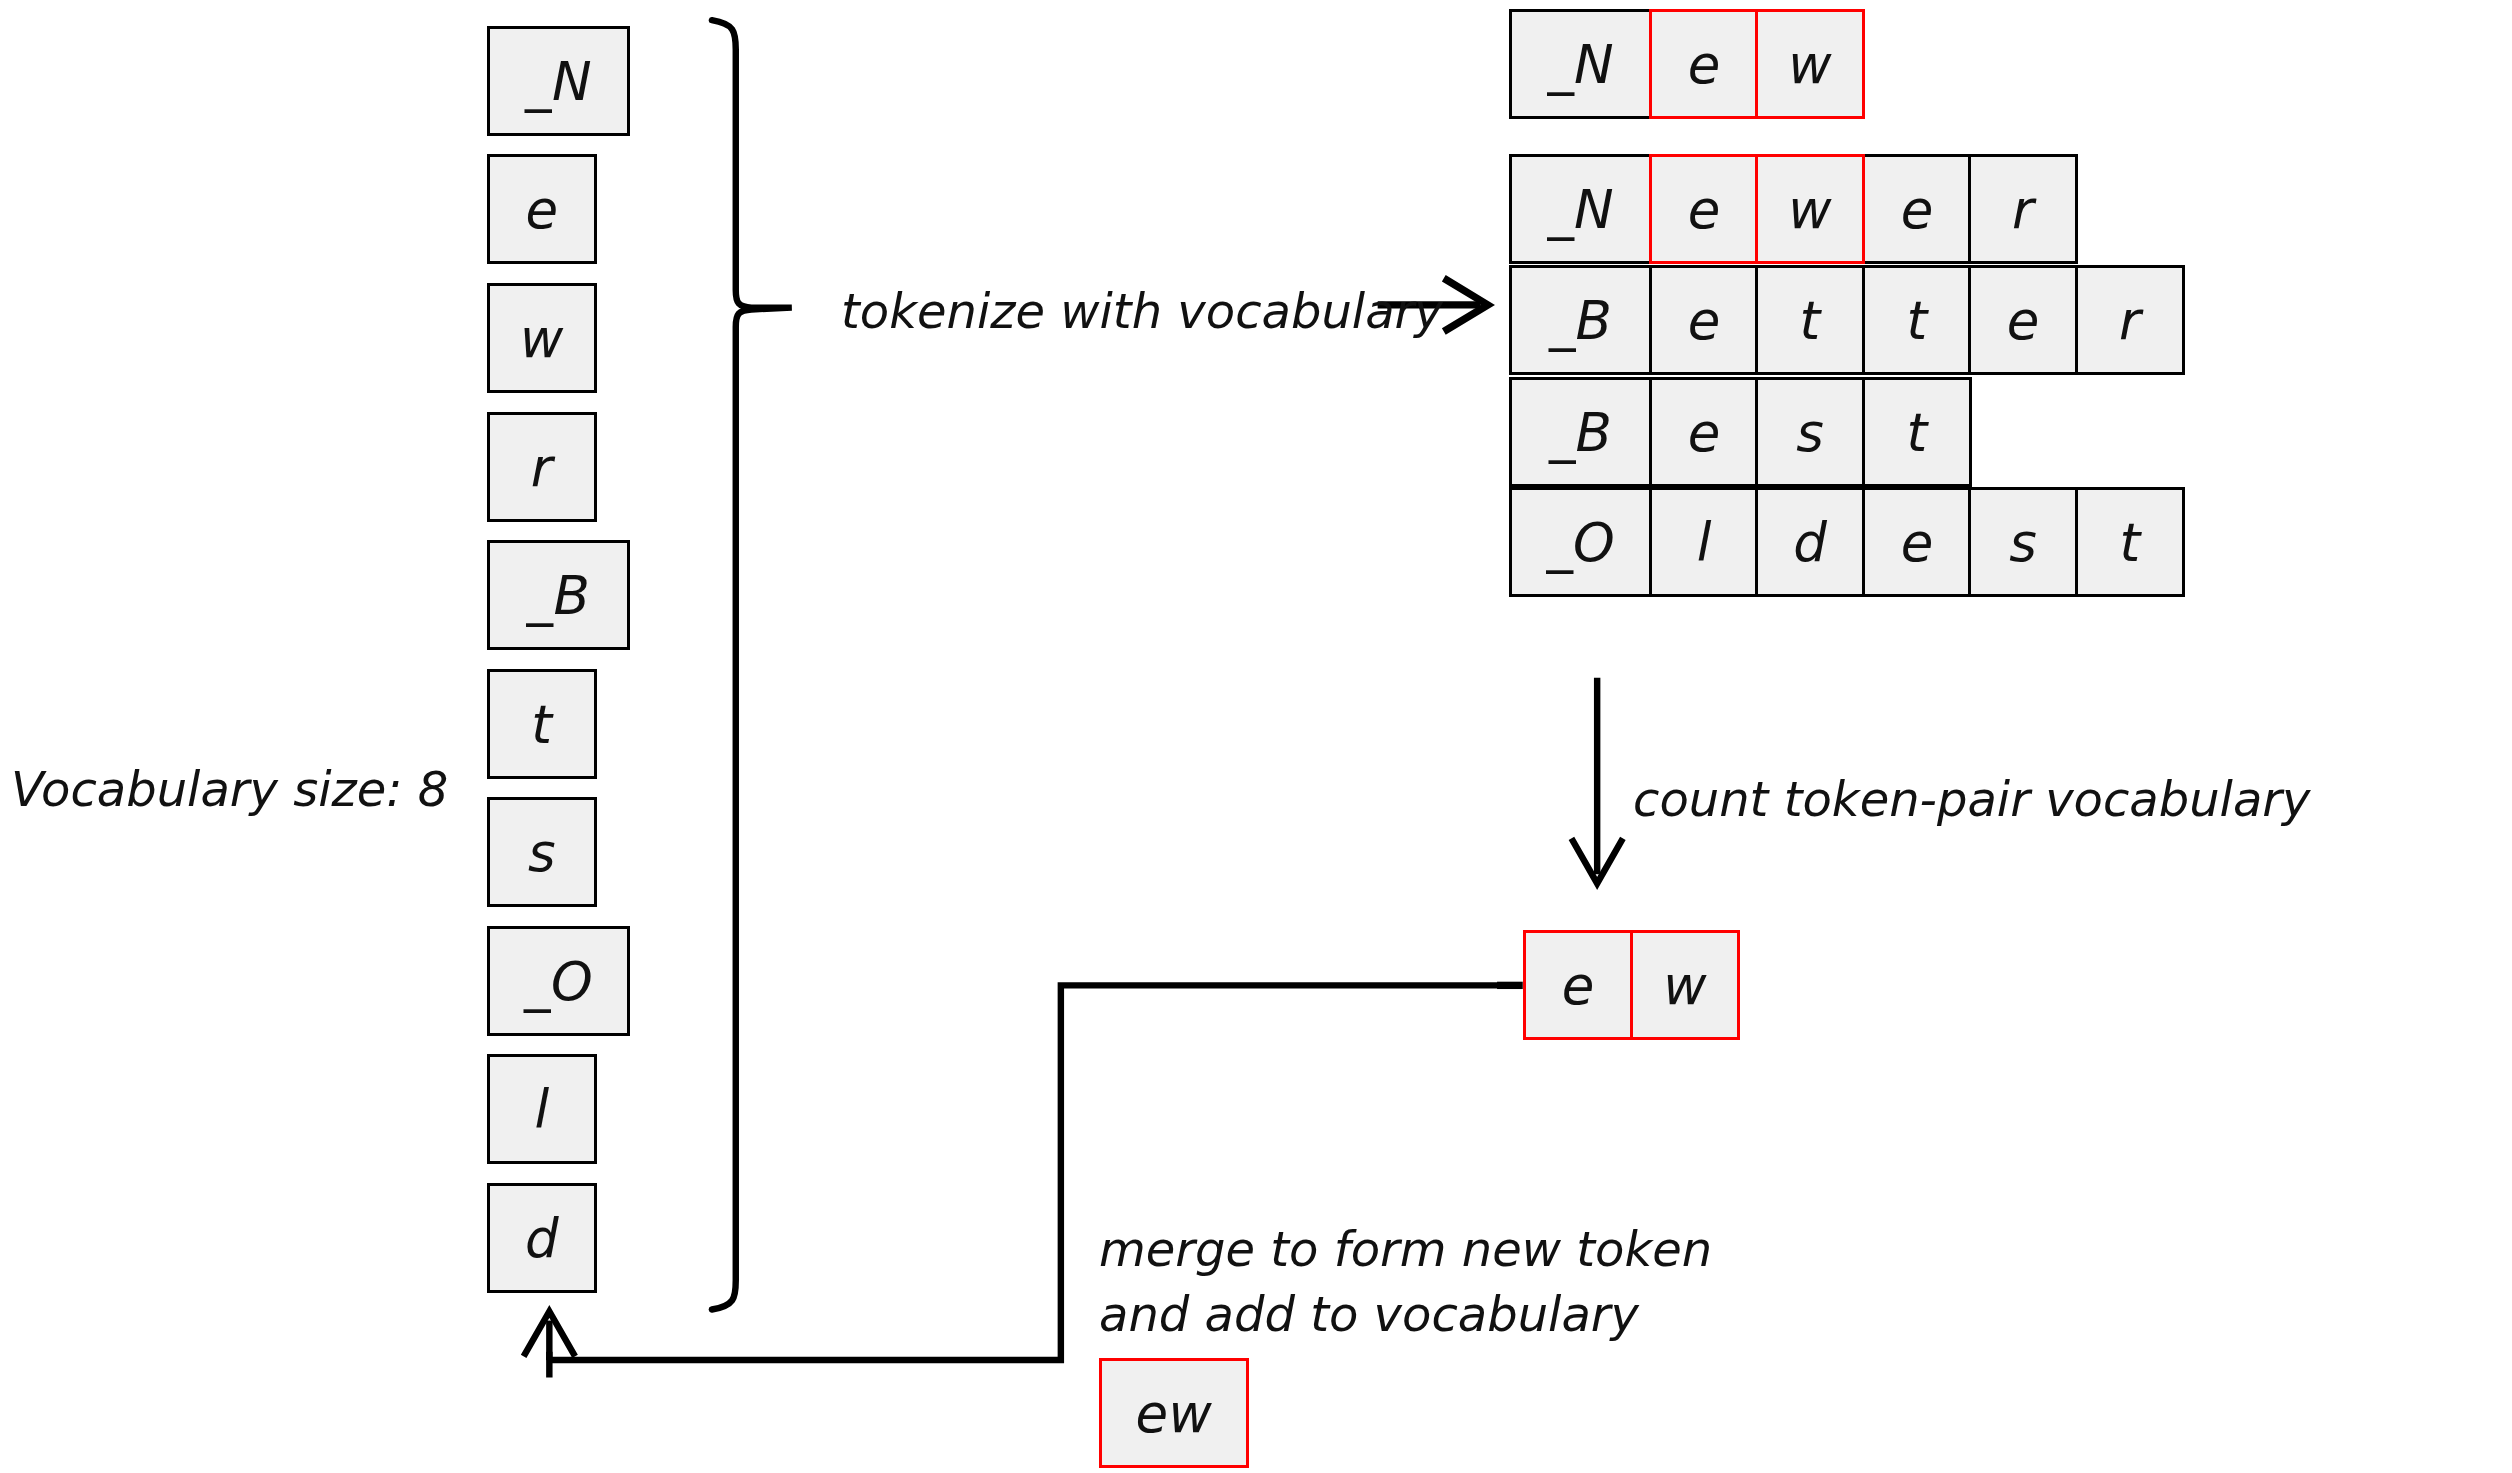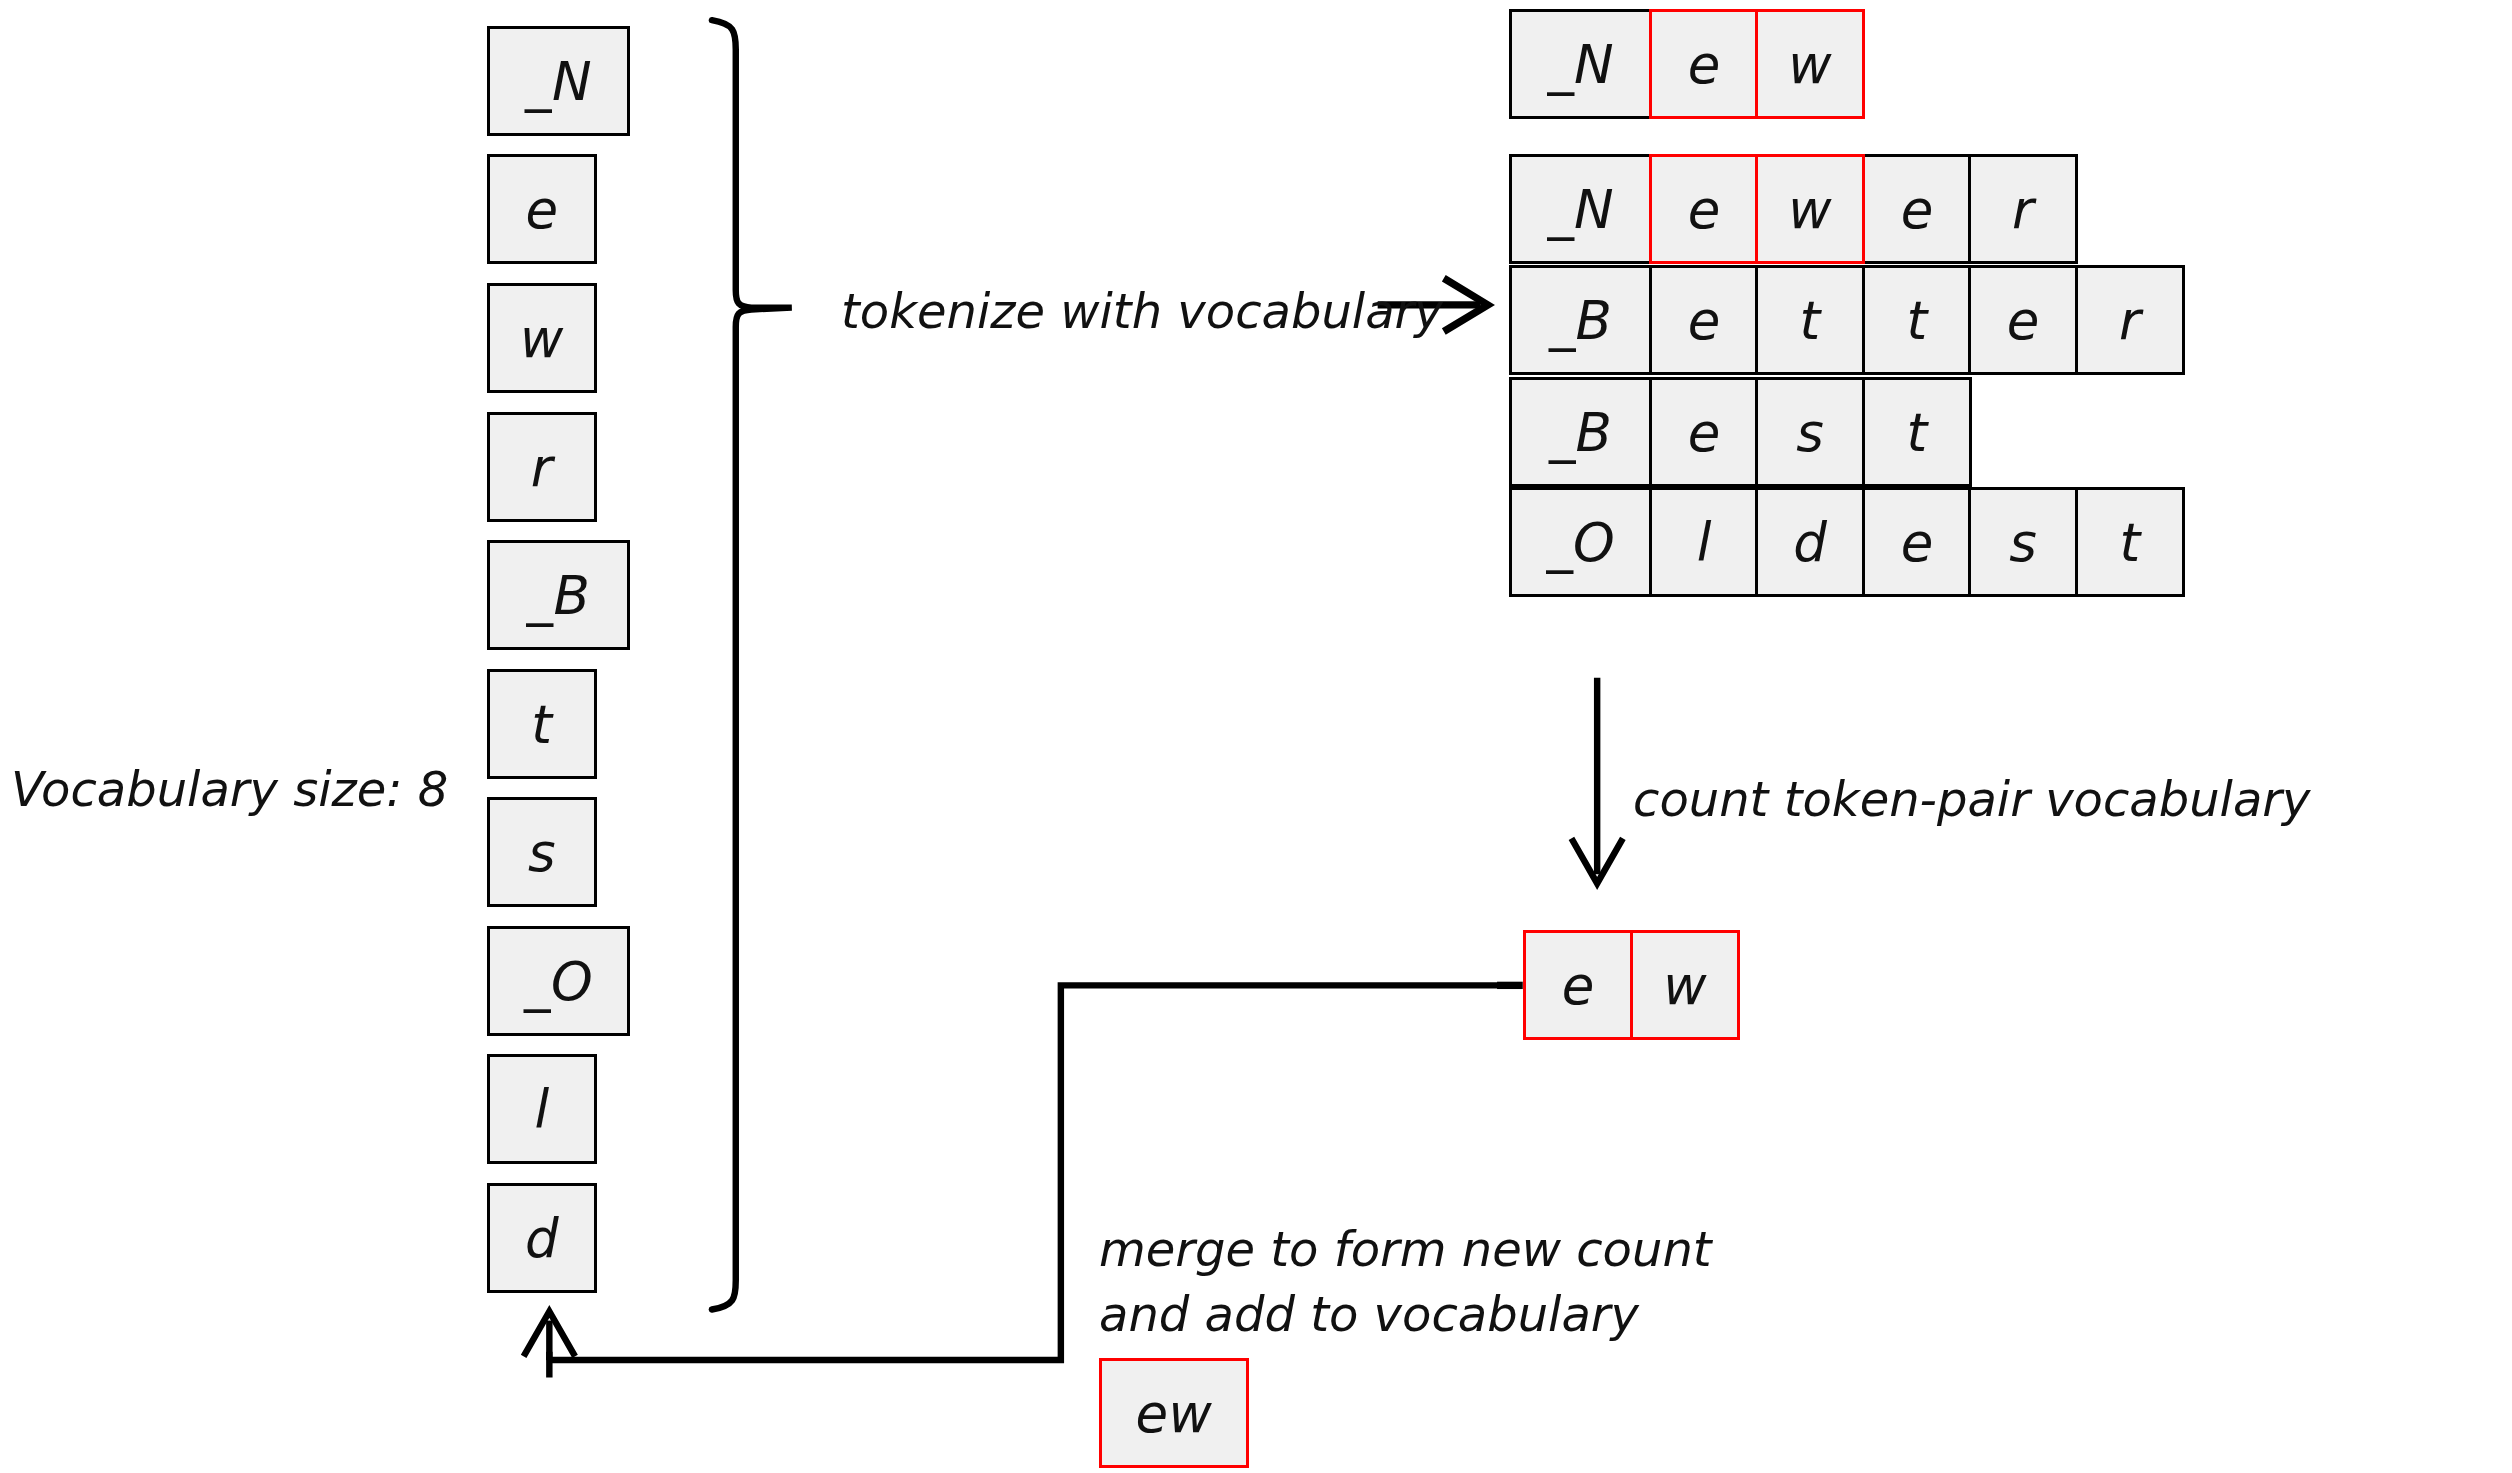--- a/index.html
+++ b/index.html
@@ -154,19 +154,19 @@
   <div class="row-cell" style="left:1862px; top:487px; width:110px; height:110px;">e</div>
   <div class="row-cell" style="left:1968px; top:487px; width:110px; height:110px;">s</div>
   <div class="row-cell" style="left:2075px; top:487px; width:110px; height:110px;">t</div>
 
   <div class="note" style="left:1633px; top:769px;">count token-pair vocabulary</div>
 
   <div class="row-cell red" style="left:1523px; top:930px; width:110px; height:110px;">e</div>
   <div class="row-cell red" style="left:1630px; top:930px; width:110px; height:110px;">w</div>
 
 
-  <div class="note" style="left:1099px; top:1219px;">merge to form new count</div>
+  <div class="note" style="left:1099px; top:1219px;">merge to form new token</div>
   <div class="note" style="left:1099px; top:1284px;">and add to vocabulary</div>
 
   <div class="tok red" style="left:1099px; top:1358px; width:150px; height:110px;">ew</div>
 
 </div>
 
 
 </body></html>

